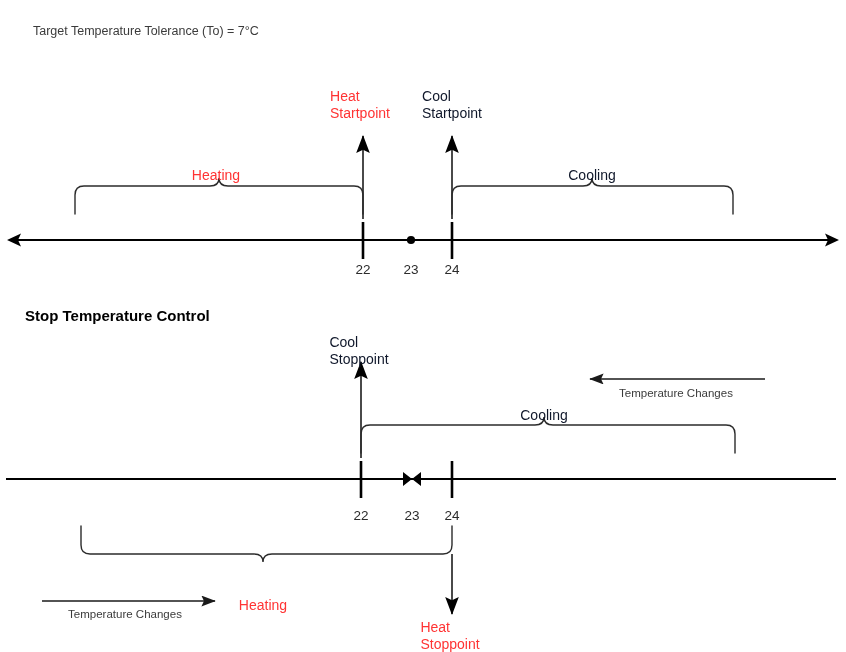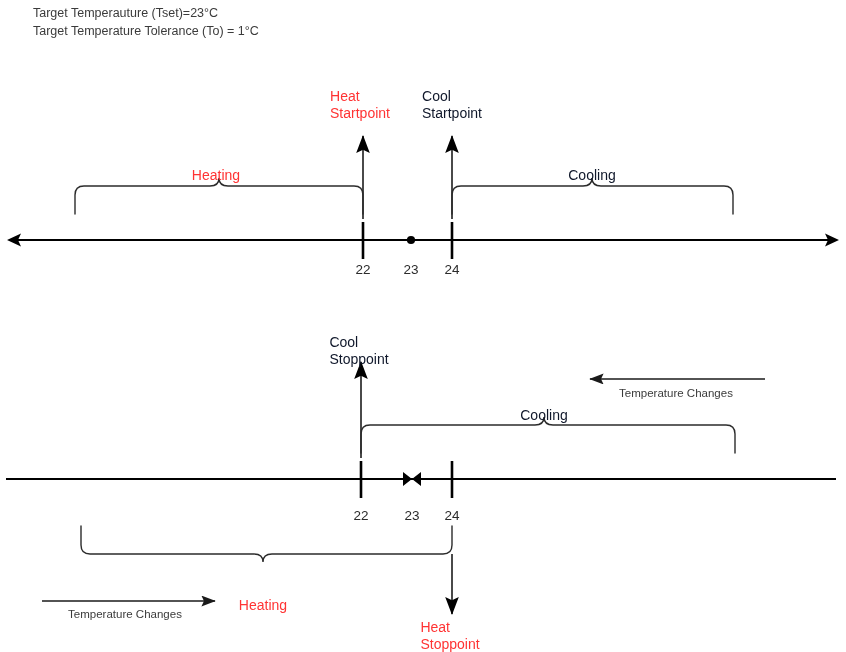--- a/index.html
+++ b/index.html
@@ -113,35 +113,35 @@
 
       <path d="M361,453 L361,434 Q361,425 370,425 L535,425 Q544,425 544,417 Q544,425 553,425 L726,425 Q735,425 735,434 L735,453" fill="none" stroke="#2b2b2b" stroke-width="1.4" stroke-linecap="round"></path>
 
       <path d="M81,526 L81,545 Q81,554 90,554 L254,554 Q263,554 263,562 Q263,554 272,554 L443,554 Q452,554 452,545 L452,526" fill="none" stroke="#2b2b2b" stroke-width="1.4" stroke-linecap="round"></path>
 
       <line x1="765" y1="379" x2="590" y2="379" stroke="#1a1a1a" stroke-width="1.6" marker-end="url(#arrowEndGray)"></line>
       <line x1="42" y1="601" x2="215" y2="601" stroke="#1a1a1a" stroke-width="1.6" marker-end="url(#arrowEndGray)"></line>
     </g>
   </svg>
 
-  <div class="lbl note" style="left:33px; top:6px;">Target Temperauture (Tset)=23°C</div>
-  <div class="lbl note" style="left:33px; top:24px;">Target Temperature Tolerance (To) = 1°C</div>
+  <div class="lbl note" style="left:33px; top:24px;">Target Temperature Tolerance (To) = 7°C</div>
 
 
   <div class="lbl endpoint-label heat-col" style="left:360px; top:88px;"><span>Heat</span><br><span>Startpoint</span></div>
 
   <div class="lbl endpoint-label cool-col" style="left:452px; top:88px;"><span>Cool</span><br><span>Startpoint</span></div>
 
   <div class="lbl brace-label heat-col" style="left:216px; top:147px;">Heating</div>
   <div class="lbl brace-label cool-col" style="left:592px; top:147px;">Cooling</div>
 
   <div class="lbl tick-num" style="left:363px; top:262px;">22</div>
   <div class="lbl tick-num" style="left:411px; top:262px;">23</div>
   <div class="lbl tick-num" style="left:452px; top:262px;">24</div>
 
+  <div class="lbl section-title" style="left:25px; top:307px;">Stop Temperature Control</div>
 
   <div class="lbl endpoint-label cool-col" style="left:359px; top:334px;"><span>Cool</span><br><span>Stoppoint</span></div>
 
   <div class="lbl endpoint-label heat-col" style="left:450px; top:619px;"><span>Heat</span><br><span>Stoppoint</span></div>
 
   <div class="lbl brace-label cool-col" style="left:544px; top:387px;">Cooling</div>
   <div class="lbl brace-label heat-col" style="left:263px; top:577px;">Heating</div>
 
   <div class="lbl tick-num" style="left:361px; top:508px;">22</div>
   <div class="lbl tick-num" style="left:412px; top:508px;">23</div>

